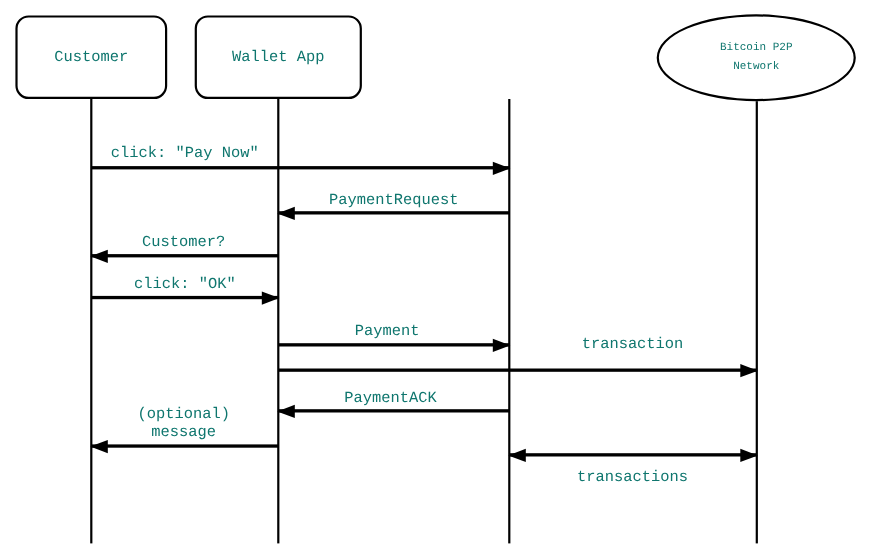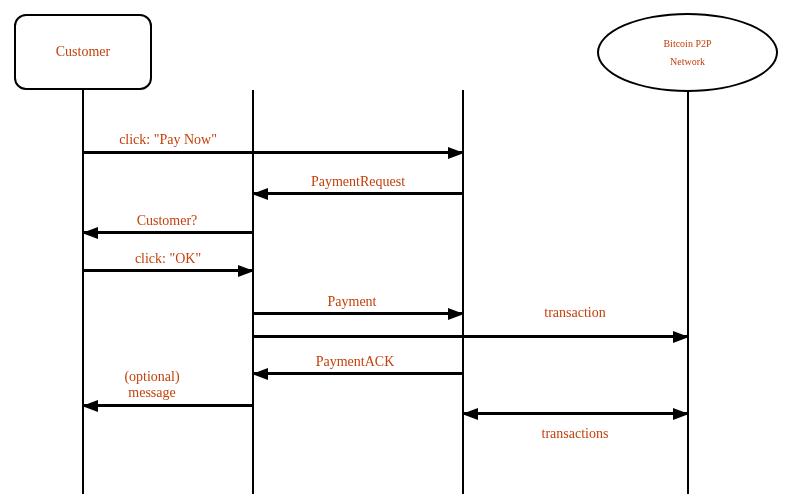--- a/index.html
+++ b/index.html
@@ -5,22 +5,22 @@
   html, body {
     margin: 0;
     padding: 0;
     background: #ffffff;
   }
   .diagram {
     position: relative;
     width: 795px;
     height: 502px;
     background: #ffffff;
-    font-family: Liberation Serif, serif;
-    color: #c2410c;
+    font-family: Liberation Mono, monospace;
+    color: #0f766e;
     overflow: hidden;
   }
   .actor-box {
     position: absolute;
     border: 2.5px solid #000000;
     border-radius: 12px;
     background: #ffffff;
     display: flex;
     align-items: center;
     justify-content: center;
@@ -75,20 +75,21 @@
     white-space: pre-line;
   }
 </style>
 </head>
 <body>
 
 <div class="diagram">
 
   
   <div class="actor-box" style="left:14px; top:14px; width:138px; height:76px;">Customer</div>
+  <div class="actor-box" style="left:177px; top:14px; width:152px; height:76px;">Wallet App</div>
   <div class="actor-ellipse" style="left:597px; top:13px; width:181px; height:79px;">Bitcoin P2P
 Network</div>
 
   
   <div class="lifeline" style="left:82px;  top:90px; height:404px;"></div>
   <div class="lifeline" style="left:252px; top:90px; height:404px;"></div>
   <div class="lifeline" style="left:462px; top:90px; height:404px;"></div>
   <div class="lifeline" style="left:687px; top:92px; height:402px;"></div>
 
   
@@ -142,21 +143,21 @@
   
   <div class="msg">
     <div class="msg-label" style="left:355px; top:354px;">PaymentACK</div>
     <div class="arrow" style="left:253px; top:372px; width:210px;">
       <span class="head l"></span>
     </div>
   </div>
 
   
   <div class="msg">
-    <div class="msg-label" style="left:152px; top:369px;">(optional)
+    <div class="msg-label" style="left:167px; top:369px;">(optional)
 message</div>
     <div class="arrow" style="left:83px; top:404px; width:170px;">
       <span class="head l"></span>
     </div>
   </div>
 
   
   <div class="msg">
     <div class="msg-label" style="left:575px; top:394px;margin-top:32px;">transactions</div>
     <div class="arrow" style="left:463px; top:412px; width:225px;">

